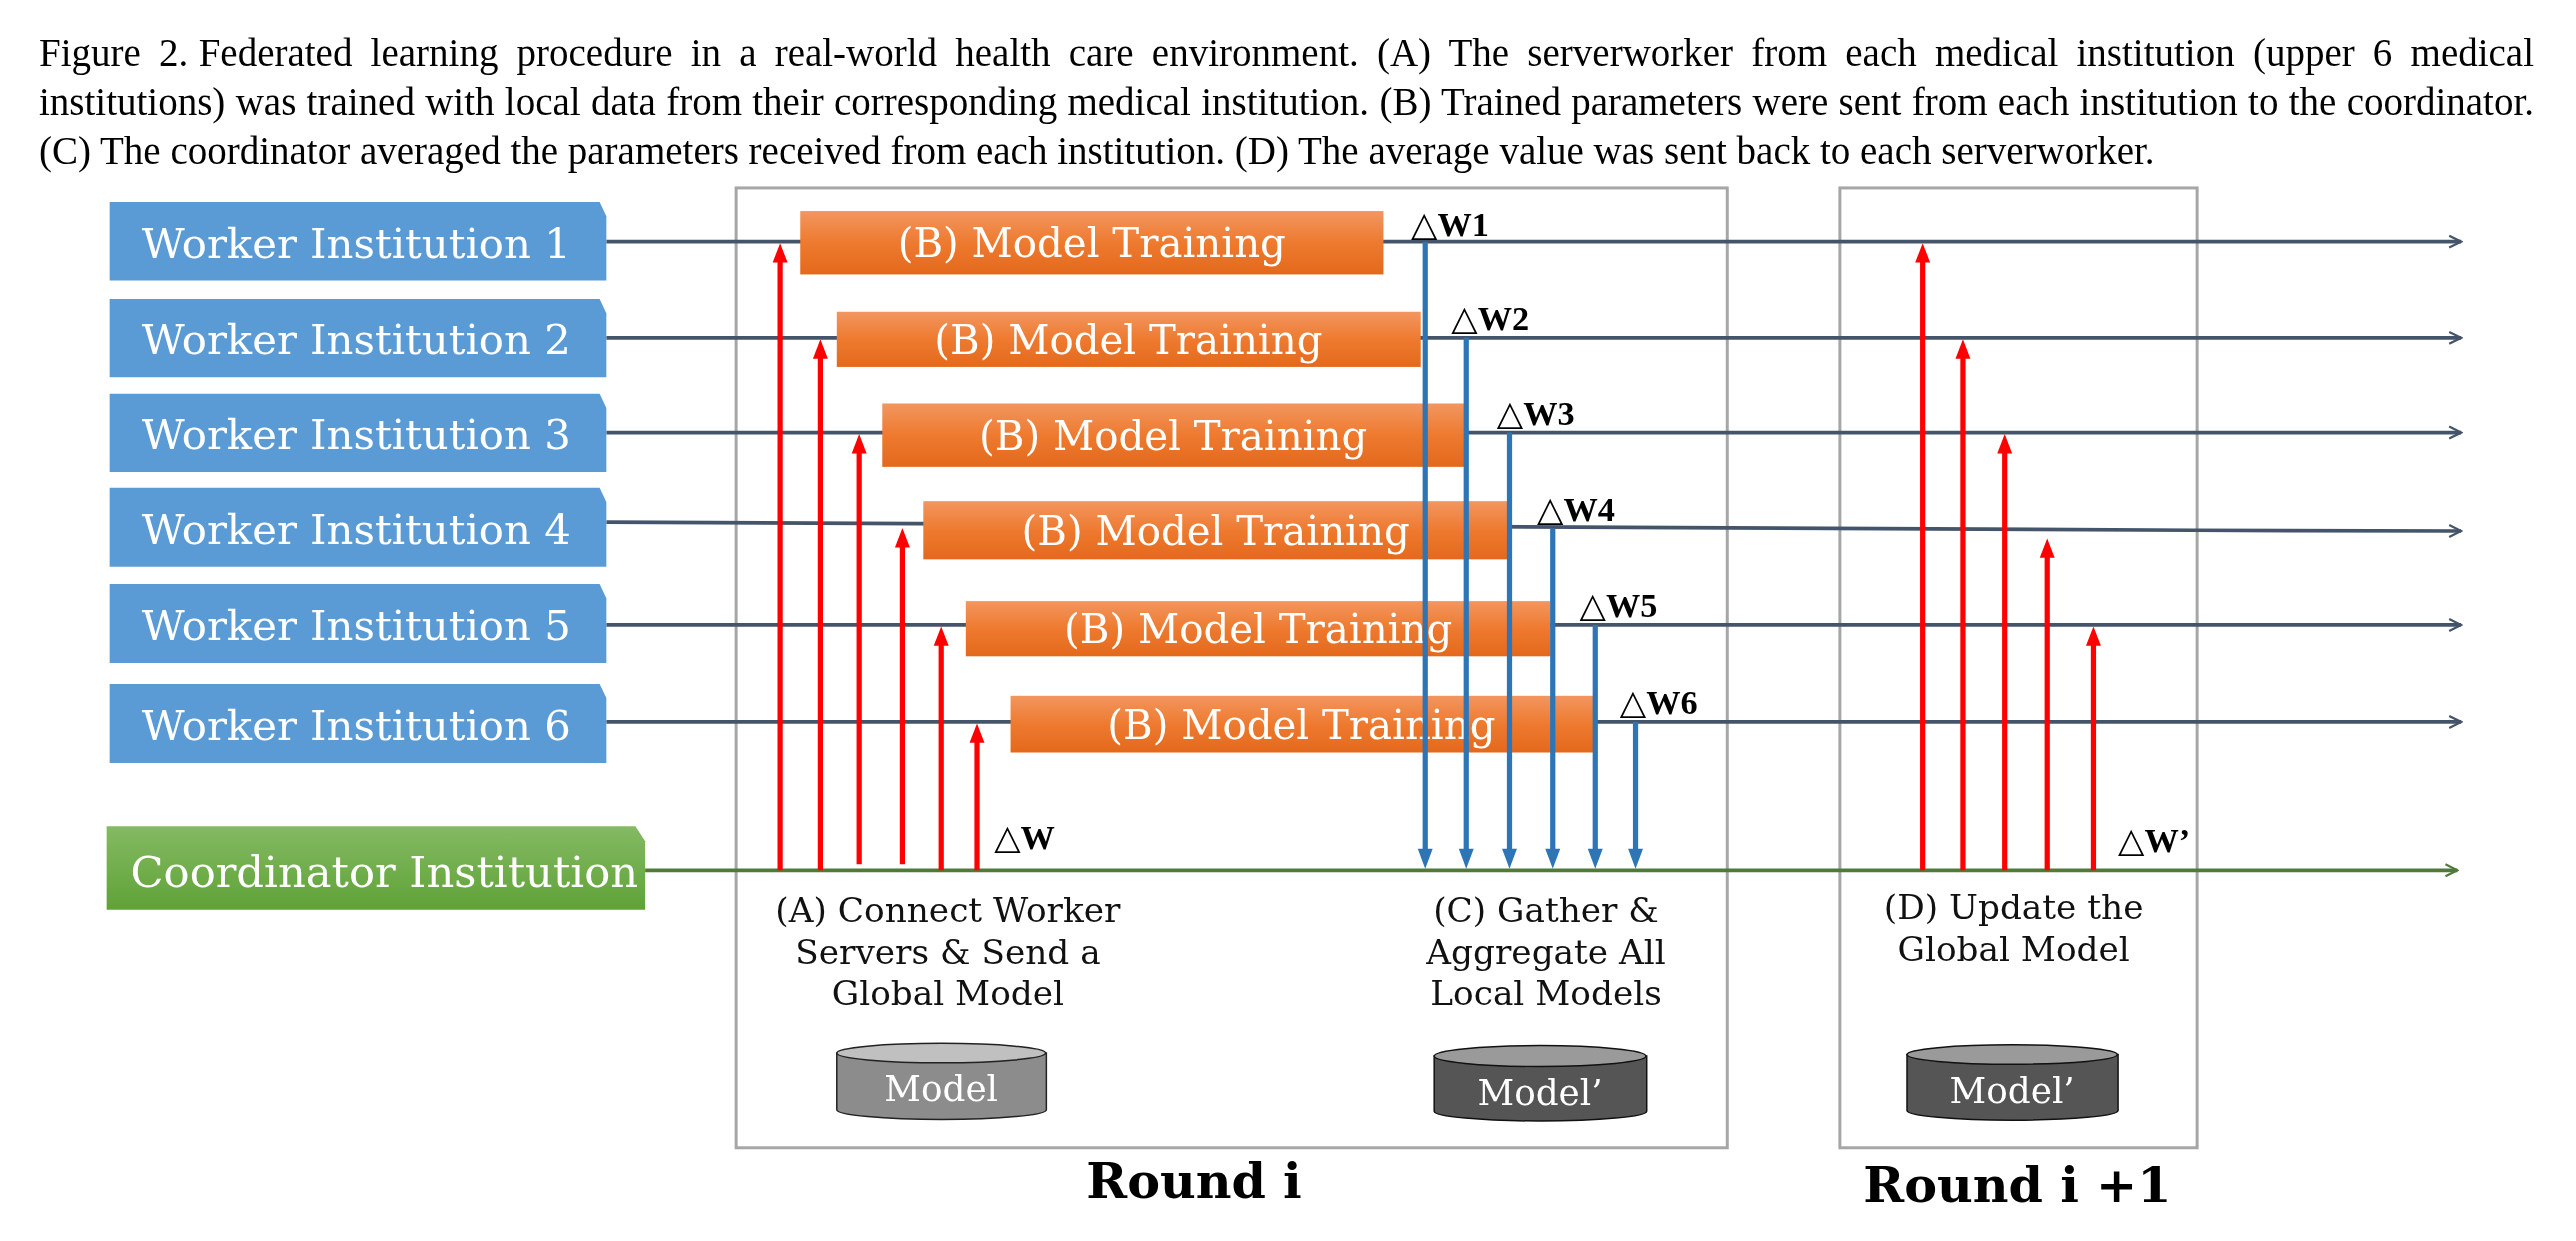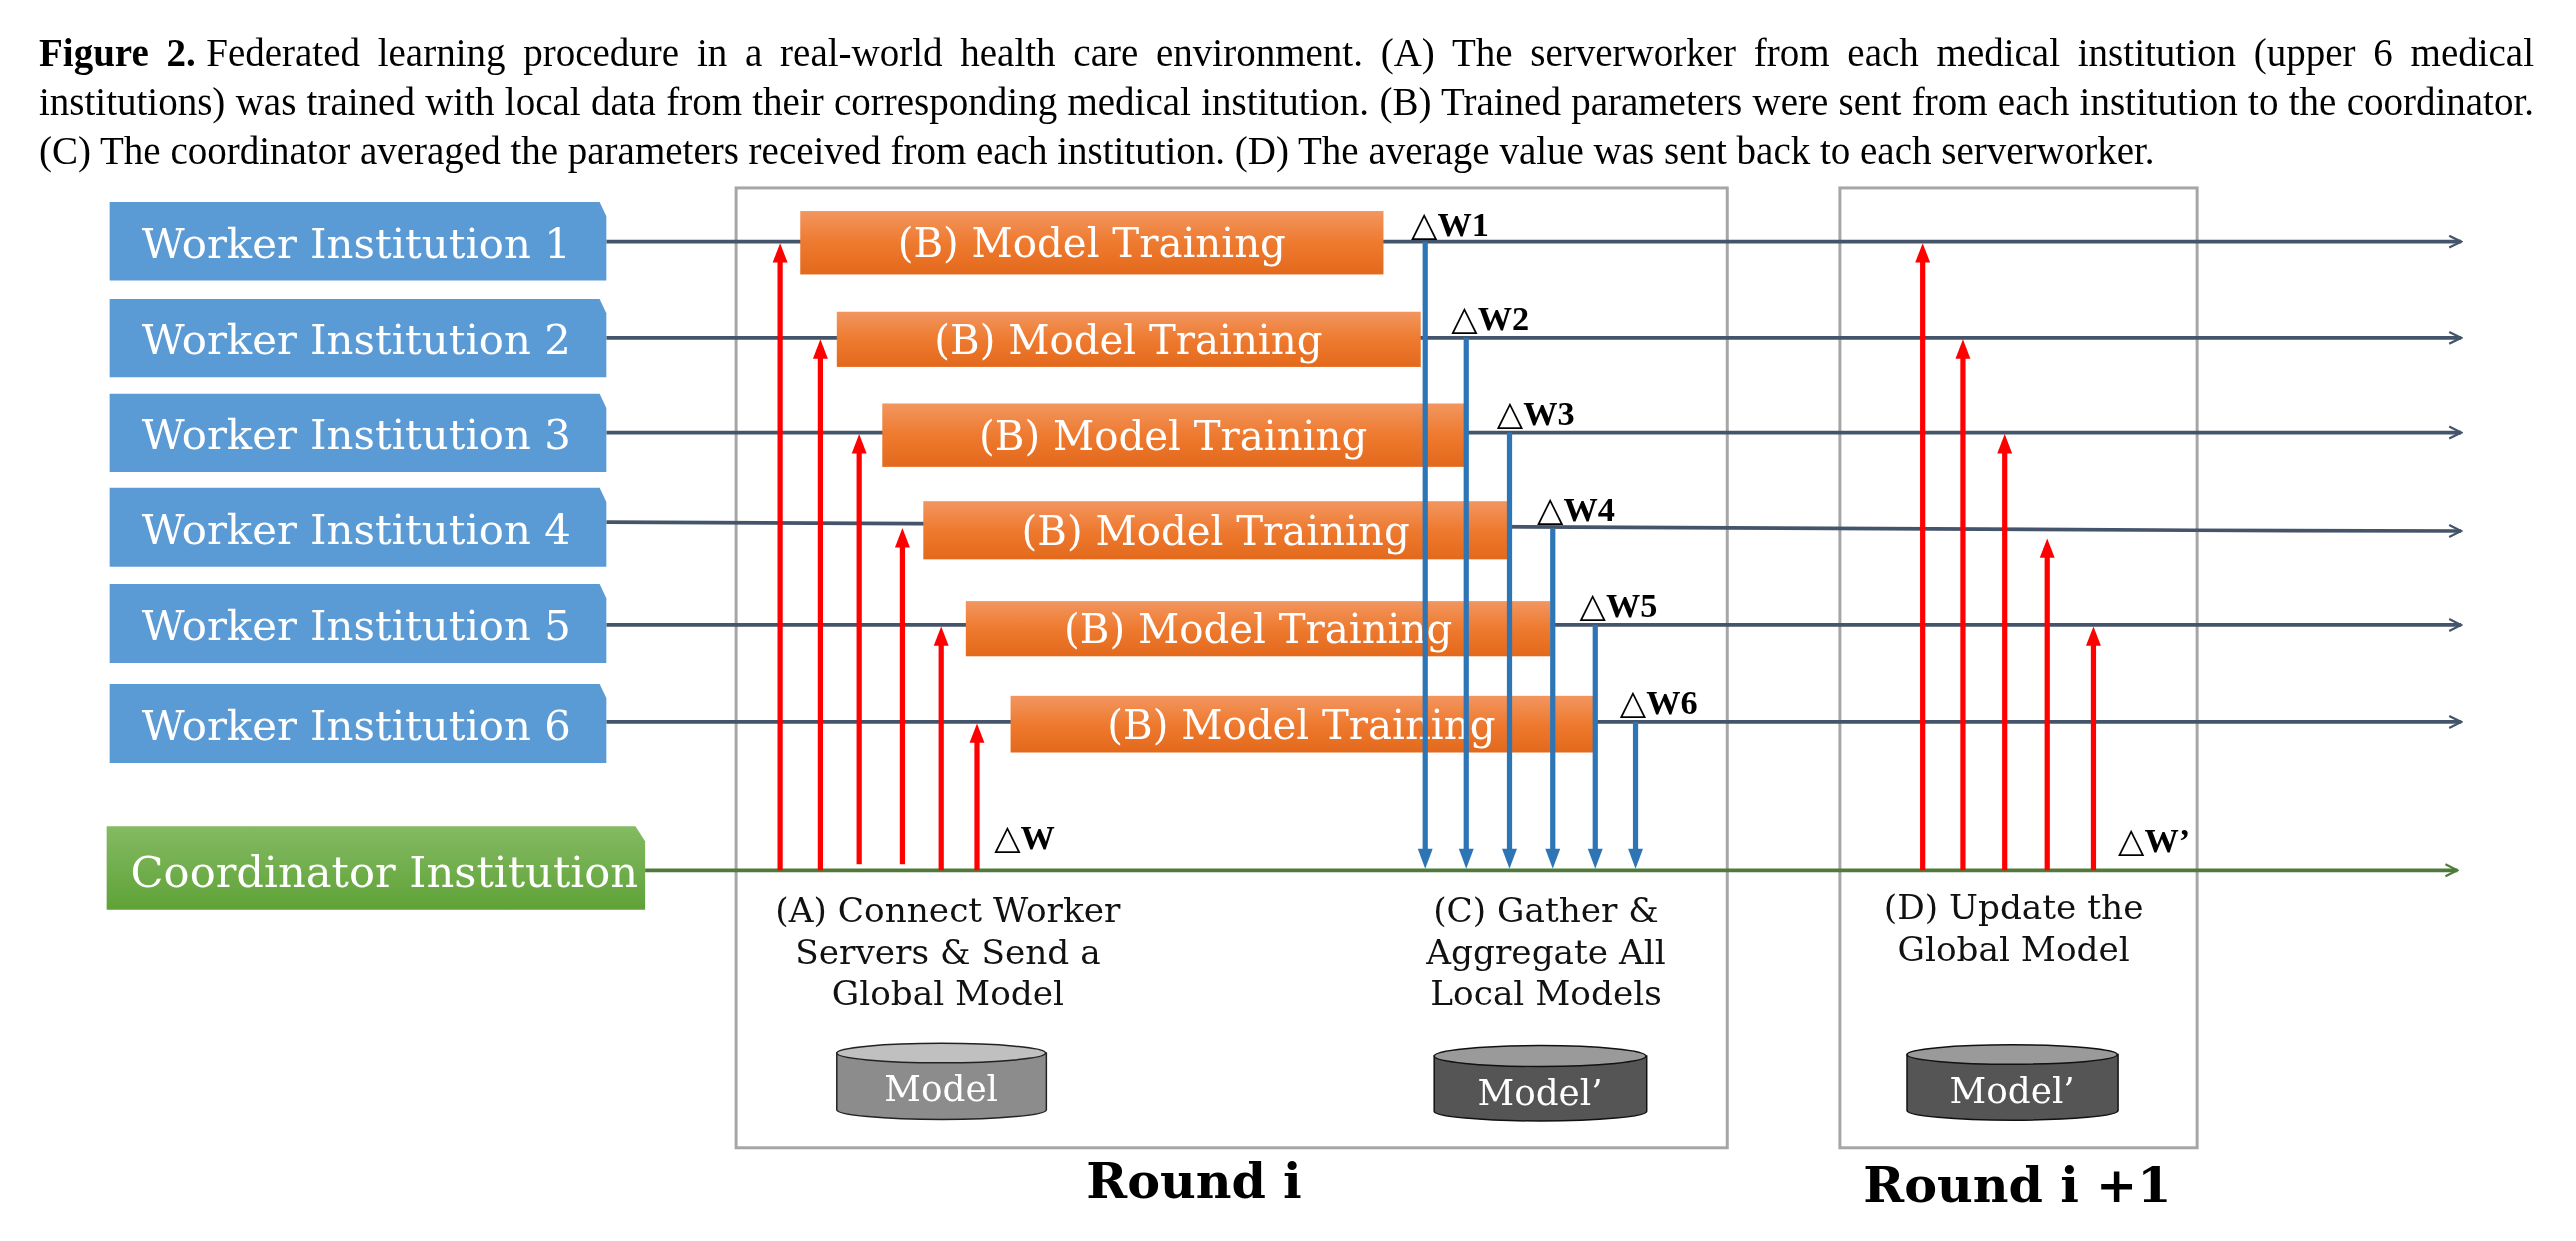--- a/index.html
+++ b/index.html
@@ -3,21 +3,21 @@
 <meta charset="utf-8">
 <style>
   html, body { margin: 0; padding: 0; background: #ffffff; }
   body { width: 2576px; height: 1241px; position: relative; overflow: hidden; }
   .caption {
     position: absolute; left: 39px; top: 28px; width: 2495px;
     font-family: "Liberation Serif", "DejaVu Serif", serif;
     font-size: 39px; line-height: 49px; color: #000;
     text-align: justify; text-align-last: left;
   }
-  .caption b { font-weight: bold; margin-right: 10.4px; }
+  .caption b { font-weight: normal; margin-right: 10.4px; }
   svg { position: absolute; left: 0; top: 0; }
   .serif { font-family: "Liberation Serif", "DejaVu Serif", serif; }
   .label-text { font-family: "DejaVu Serif", "Liberation Serif", serif; }
 </style>
 </head>
 <body>
 
 <div class="caption"><b>Figure 2.</b><span>Federated learning procedure in a real-world health care environment. (A) The serverworker from each medical institution (upper 6 medical institutions) was trained with local data from their corresponding medical institution. (B) Trained parameters were sent from each institution to the coordinator. (C) The coordinator averaged the parameters received from each institution. (D) The average value was sent back to each serverworker.</span></div>
 
 <svg width="2576" height="1241" viewBox="0 0 3454 1664">

